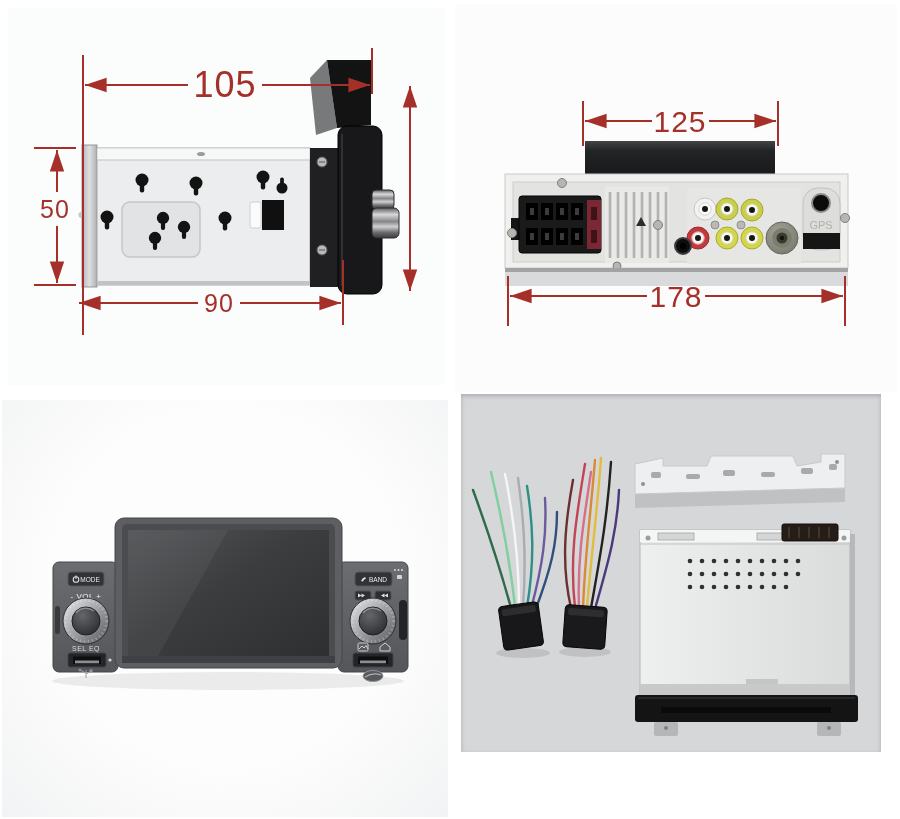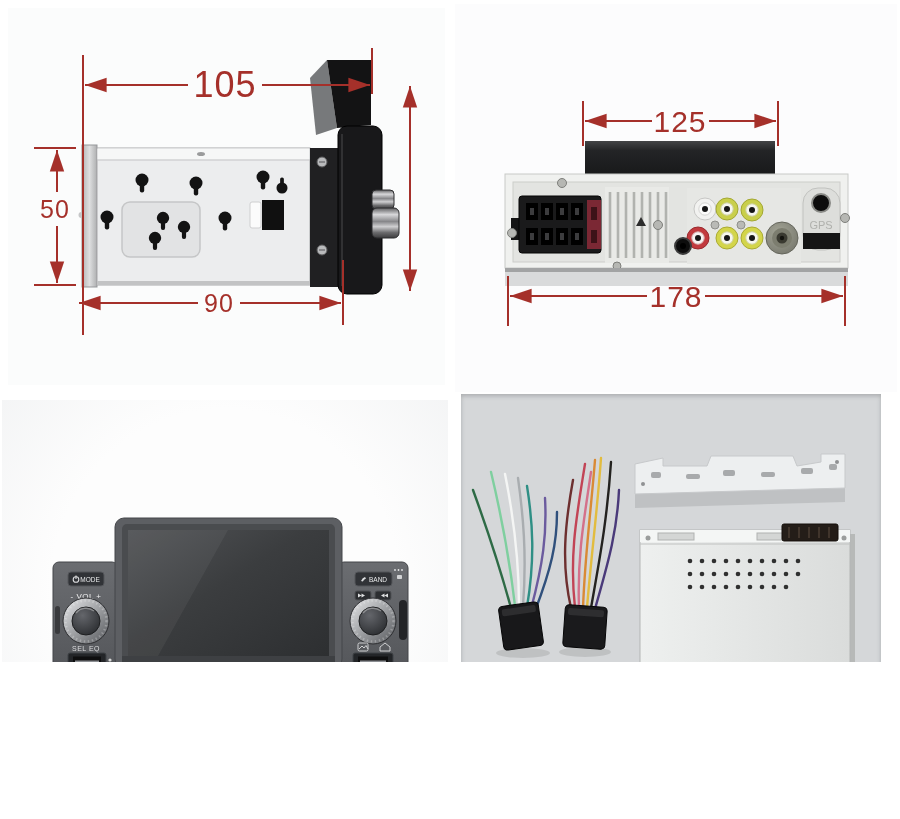--- a/index.html
+++ b/index.html
@@ -1,16 +1,16 @@
 <!DOCTYPE html>
 <html><head>
 <meta charset="utf-8">
 <style>
   html,body{margin:0;padding:0;background:#ffffff;}
-  .canvas{position:relative;width:900px;height:662px;background:#ffffff;overflow:hidden;
+  .canvas{position:relative;width:900px;height:819px;background:#ffffff;overflow:hidden;
           font-family:"Liberation Sans",sans-serif;}
   .tile{position:absolute;}
   .tile svg{display:block;}
   #tile-side  {left:8px;  top:8px;  width:437px;height:377px;background:#fbfcfc;}
   #tile-rear  {left:455px;top:4px;  width:442px;height:388px;background:#fcfcfd;}
   #tile-front {left:2px;  top:400px;width:446px;height:417px;
                background:radial-gradient(ellipse at 50% 45%, #fdfdfd 55%, #f2f3f4 100%);text-align:center;}
   #tile-acc   {left:461px;top:394px;width:420px;height:358px;background:#d5d7d9;
                box-shadow:inset 0 2px 4px rgba(120,122,124,.45);}
   text{font-family:"Liberation Sans",sans-serif;}

